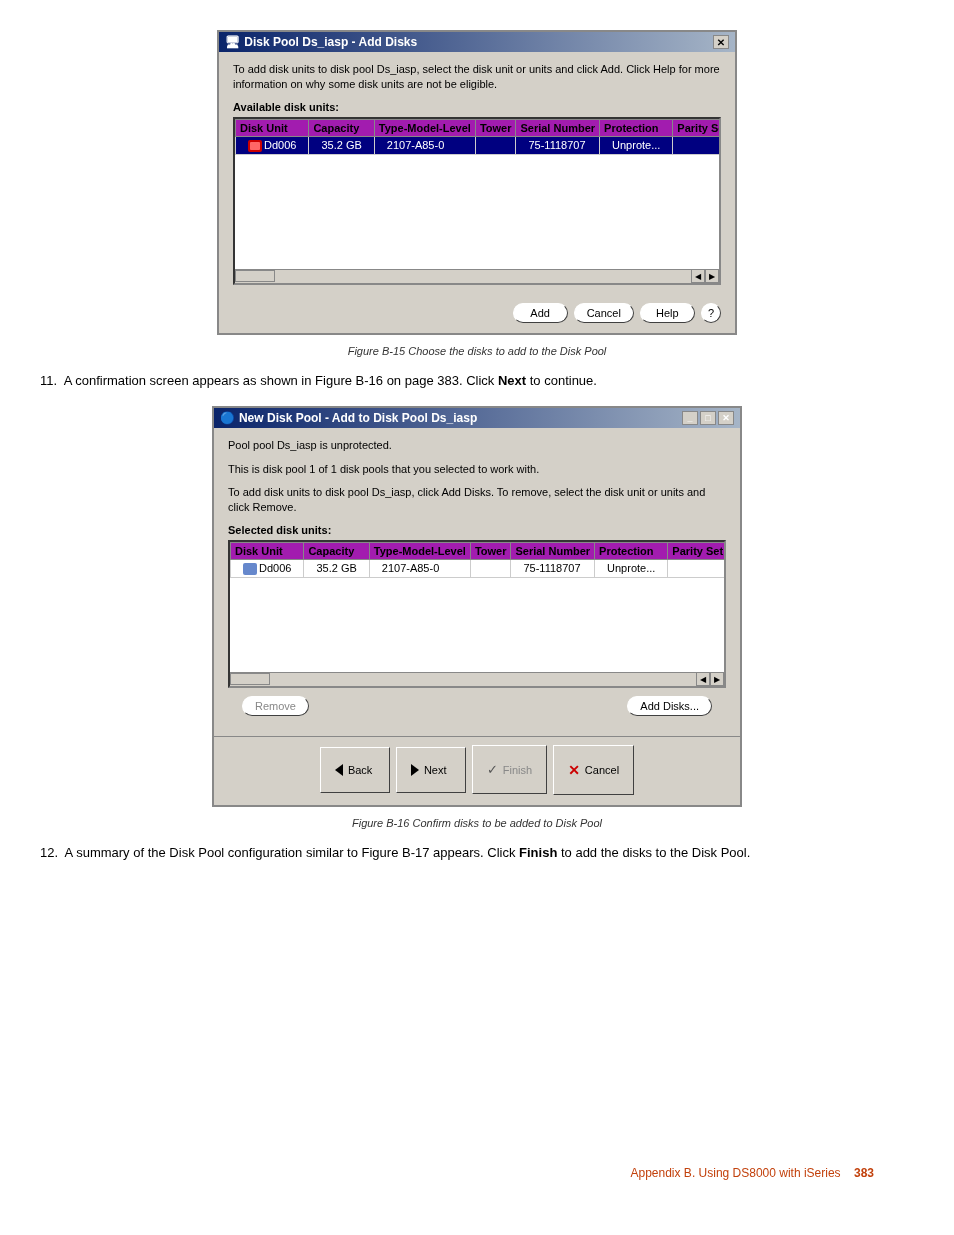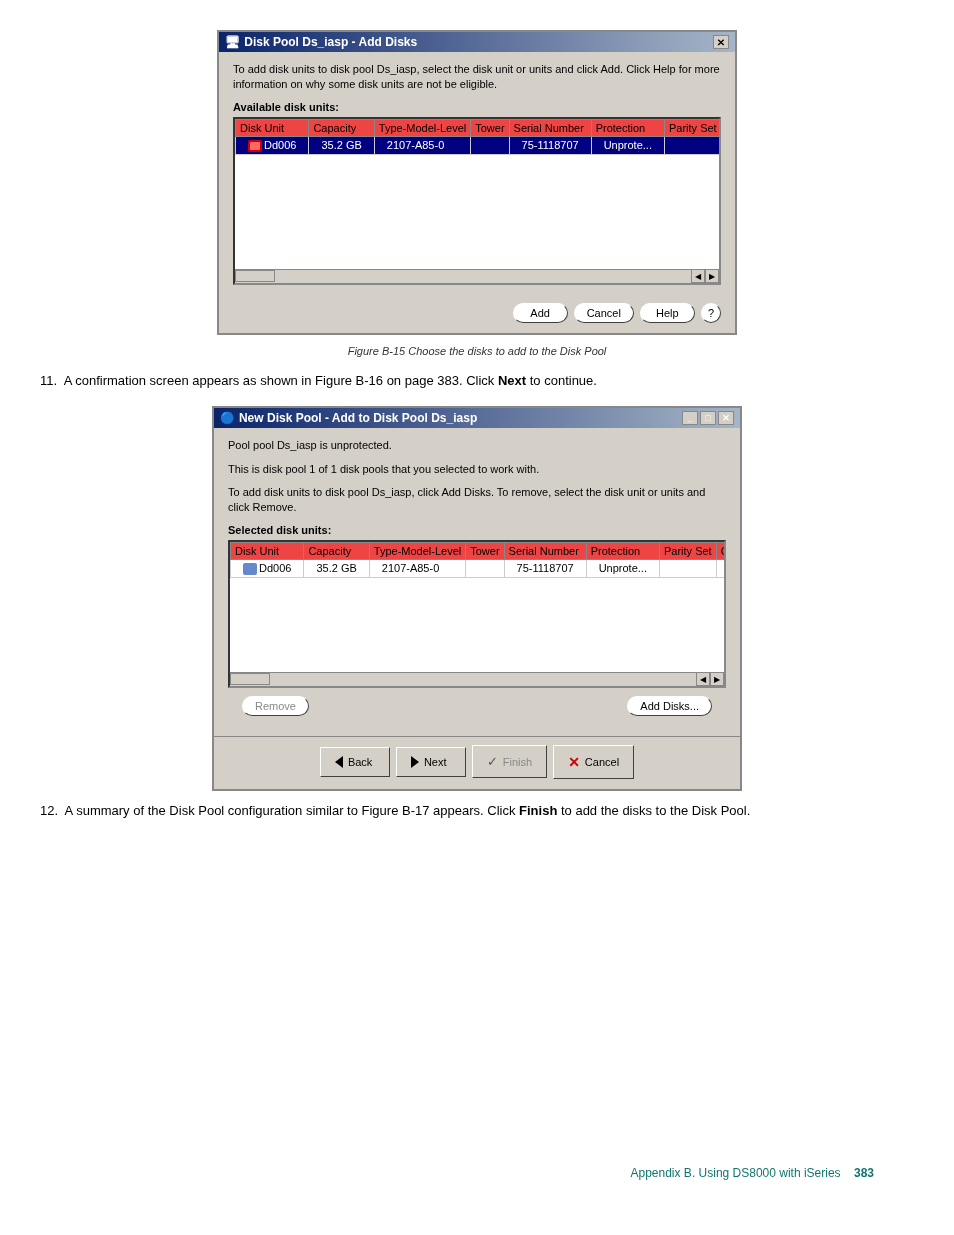--- a/index.html
+++ b/index.html
@@ -89,24 +89,24 @@
       overflow: hidden;
     }
 
     .disk-table {
       width: 100%;
       border-collapse: collapse;
       font-size: 11px;
     }
 
     .disk-table th {
-      background: #ef4444;
+      background: #a21caf;
       border: 1px solid #888;
       padding: 2px 4px;
-      font-weight: normal;
+      font-weight: bold;
       text-align: left;
       white-space: nowrap;
     }
 
     .disk-table td {
       border: 1px solid #ccc;
       padding: 2px 12px;
       background: #fff;
       white-space: nowrap;
     }
@@ -265,21 +265,21 @@
       border-top: 1px solid #888;
       align-items: center;
     }
 
     .wizard-btn {
       background: #d4d0c8;
       border-top: 1px solid #fff;
       border-left: 1px solid #fff;
       border-right: 1px solid #404040;
       border-bottom: 1px solid #404040;
-      padding: 8px 14px;
+      padding: 16px 14px;
       font-size: 11px;
       cursor: pointer;
       display: flex;
       align-items: center;
       gap: 5px;
       min-width: 70px;
     }
 
     .wizard-btn.disabled {
       color: #888;
@@ -313,21 +313,21 @@
       font-weight: bold;
       font-size: 14px;
     }
 
     
     .page-footer {
       position: absolute;
       bottom: 30px;
       right: 40px;
       font-size: 12px;
-      color: #0f766e;
+      color: #c2410c;
     }
 
     .content-wrapper {
       position: relative;
       min-height: 1180px;
     }
 
     .dialog-container {
       display: flex;
       justify-content: center;
@@ -498,20 +498,21 @@
           <span>Finish</span>
         </button>
         <button class="wizard-btn">
           <span class="x-cancel-icon">✕</span>
           <span>Cancel</span>
         </button>
       </div>
     </div>
   </div>
 
+  <p class="figure-caption">Figure B-16   Confirm disks to be added to Disk Pool</p>
 
   <p class="step-text">
     <span>12.</span>&nbsp;
     <span>A summary of the Disk Pool configuration similar to Figure B-17 appears. Click </span><strong>Finish</strong><span> to add the disks to the Disk Pool.</span>
   </p>
 
   <div class="page-footer">
     <span>Appendix B. Using DS8000 with iSeries</span>&nbsp;&nbsp;&nbsp;&nbsp;<strong>383</strong>
   </div>
 </div>

